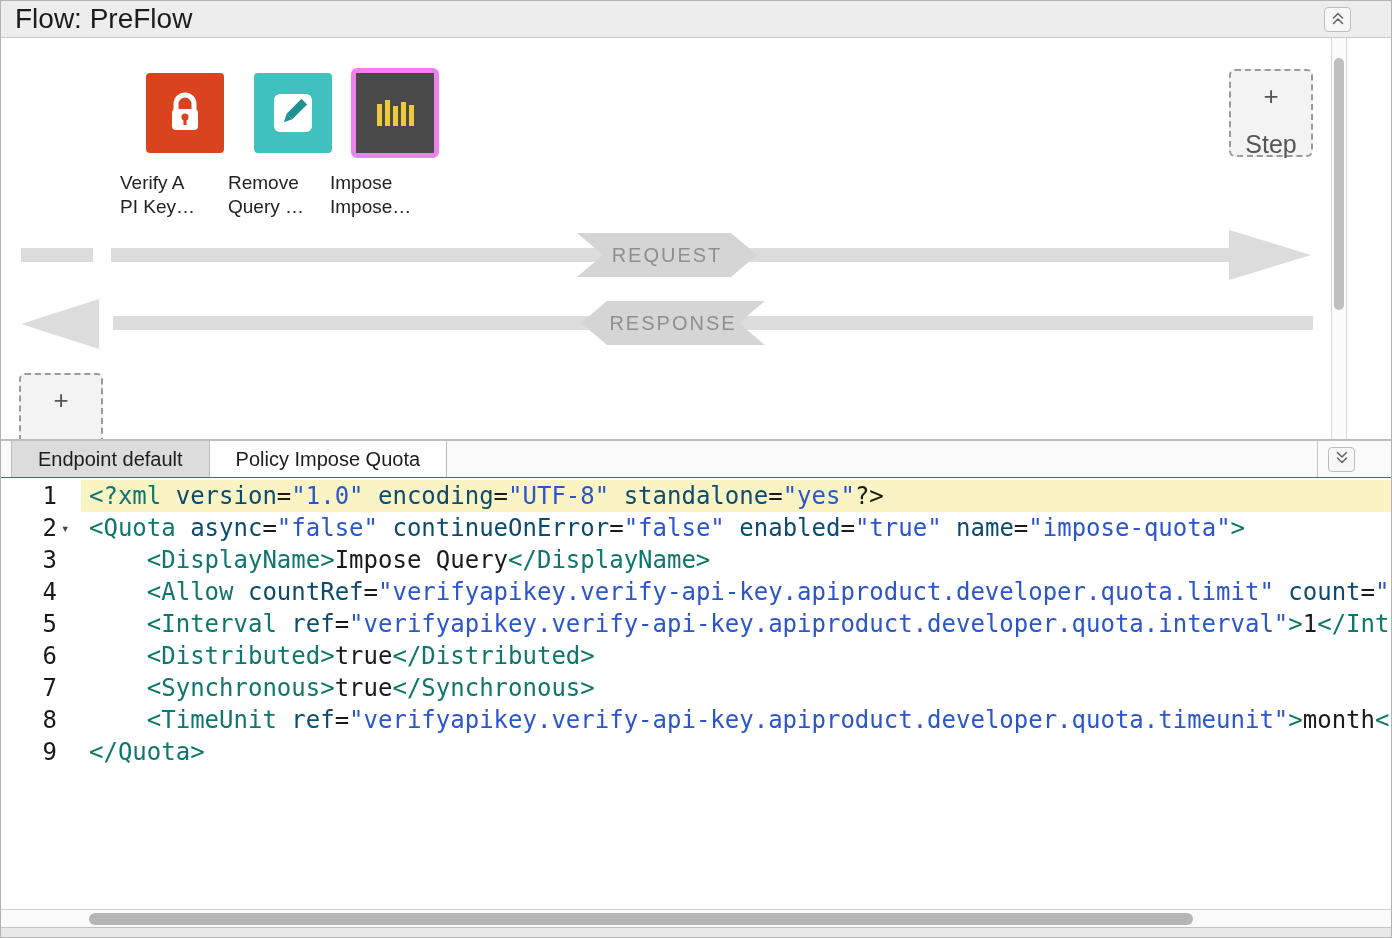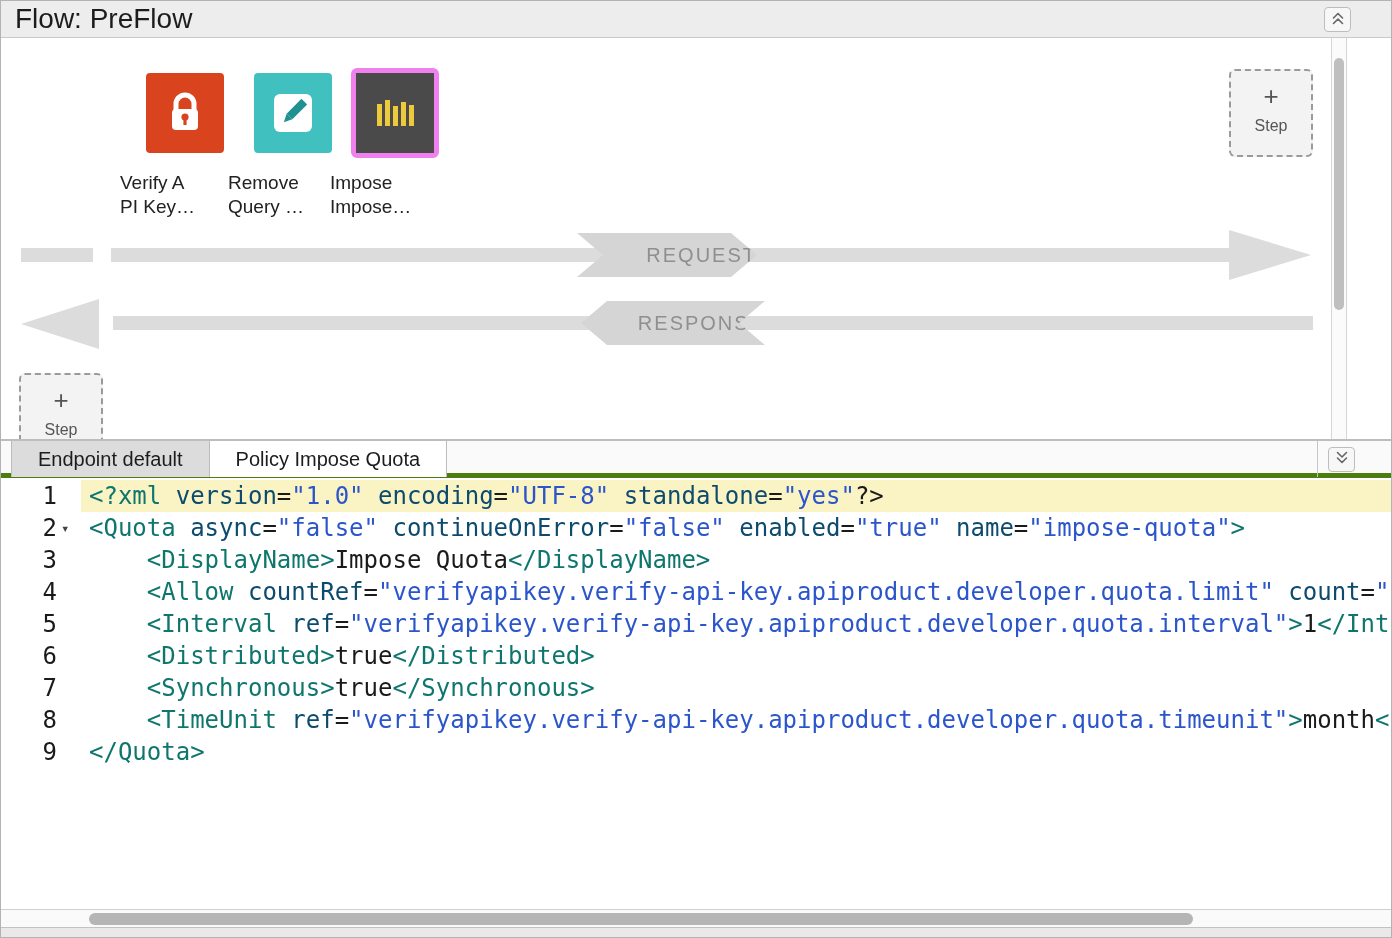--- a/index.html
+++ b/index.html
@@ -18,33 +18,33 @@
   .tile-red { background:#d9441f; }
   .tile-teal { background:#41c0c0; }
   .tile-dark { background:#4a4a4a; }
   .sel-frame { position:absolute; top:30px; width:88px; height:90px; border:5px solid #ef80ee; border-radius:6px; cursor:pointer; }
   .sel-frame .tile { border-radius:0; }
   .plabel { position:absolute; top:133px; width:130px; font-size:19px; line-height:24px; color:#222; text-align:left; }
 
   .flow-bar { position:absolute; height:14px; background:#dcdcdc; }
   .arrow-head-right { position:absolute; width:0; height:0; border-top:25px solid transparent; border-bottom:25px solid transparent; border-left:82px solid #dcdcdc; }
   .arrow-head-left { position:absolute; width:0; height:0; border-top:25px solid transparent; border-bottom:25px solid transparent; border-right:78px solid #dcdcdc; }
-  .flow-label { position:absolute; height:44px; background:#d5d5d5; display:flex; align-items:center; justify-content:flex-end; color:#8f8f8f; font-size:20px; letter-spacing:2px; }
+  .flow-label { position:absolute; height:44px; background:#d5d5d5; display:flex; align-items:center; justify-content:center; color:#8f8f8f; font-size:20px; letter-spacing:2px; }
   .flow-label-right { clip-path:polygon(0 0, calc(100% - 26px) 0, 100% 50%, calc(100% - 26px) 100%, 0 100%, 26px 50%); }
   .flow-label-left { clip-path:polygon(26px 0, 100% 0, calc(100% - 26px) 50%, 100% 100%, 26px 100%, 0 50%); }
 
   .step-btn { position:absolute; width:84px; height:88px; border:2px dashed #9a9a9a; border-radius:6px; background:#f3f3f3; text-align:center; color:#555; cursor:pointer; }
   .step-plus { display:block; font-size:26px; line-height:30px; margin-top:10px; }
-  .step-word { display:block; font-size:16px; line-height:26px; margin-top:2px; }
+  .step-word { display:block; font-size:25px; line-height:26px; margin-top:20px; }
 
   .v-scroll { position:absolute; right:44px; top:37px; width:16px; height:401px; background:#fbfbfb; border-left:1px solid #d6d6d6; border-right:1px solid #d6d6d6; }
   .v-thumb { position:absolute; left:2px; top:20px; width:10px; height:252px; border-radius:6px; background:#bfbfbf; }
 
   
-  .tab-bar { position:absolute; left:0; top:440px; right:0; height:37px; background:#fafafa; border-bottom:5px solid #4d7c0f; display:flex; padding-left:10px; }
+  .tab-bar { position:absolute; left:0; top:440px; right:0; height:37px; background:#fafafa; border-bottom:1px solid #4d7c0f; display:flex; padding-left:10px; }
   .tab { height:36px; line-height:36px; padding:0 26px; font-size:20px; color:#1c1c1c; cursor:pointer; white-space:nowrap; }
   .tab-inactive { background:#dcdcdc; border-left:1px solid #bcbcbc; border-right:1px solid #bcbcbc; }
   .tab-active { background:#fff; border-right:1px solid #bcbcbc; }
   .tab-bar-right { margin-left:auto; width:74px; height:36px; border-left:1px solid #c6c6c6; display:flex; align-items:center; }
   .tab-bar-right .collapse-btn { position:static; margin-left:10px; }
 
   .editor-body { position:absolute; left:0; top:477px; right:0; bottom:28px; background:#fff; overflow:hidden; padding-top:2px; }
   .code-row { display:flex; height:32px; font-family:"DejaVu Sans Mono", monospace; font-size:24px; line-height:32px; }
   .gutter { position:relative; width:80px; flex:none; background:#fff; z-index:2; }
   .gutter .num { position:absolute; right:24px; top:0; color:#1a1a1a; }
@@ -187,21 +187,21 @@
         <div class="gutter">
           <span class="num">2</span>
           <span class="fold">▾</span>
         </div>
         <div class="code"><span class="tk-tag">&lt;Quota </span><span class="tk-attr">async</span><span class="tk-pun">=</span><span class="tk-str">"false"</span><span class="tk-txt"> </span><span class="tk-attr">continueOnError</span><span class="tk-pun">=</span><span class="tk-str">"false"</span><span class="tk-txt"> </span><span class="tk-attr">enabled</span><span class="tk-pun">=</span><span class="tk-str">"true"</span><span class="tk-txt"> </span><span class="tk-attr">name</span><span class="tk-pun">=</span><span class="tk-str">"impose-quota"</span><span class="tk-tag">&gt;</span></div>
       </div>
       <div class="code-row">
         <div class="gutter">
           <span class="num">3</span>
         </div>
-        <div class="code"><span class="tk-txt">    </span><span class="tk-tag">&lt;DisplayName&gt;</span><span class="tk-txt">Impose Quota</span><span class="tk-tag">&lt;/DisplayName&gt;</span></div>
+        <div class="code"><span class="tk-txt">    </span><span class="tk-tag">&lt;DisplayName&gt;</span><span class="tk-txt">Impose Query</span><span class="tk-tag">&lt;/DisplayName&gt;</span></div>
       </div>
       <div class="code-row">
         <div class="gutter">
           <span class="num">4</span>
         </div>
         <div class="code"><span class="tk-txt">    </span><span class="tk-tag">&lt;Allow </span><span class="tk-attr">countRef</span><span class="tk-pun">=</span><span class="tk-str">"verifyapikey.verify-api-key.apiproduct.developer.quota.limit"</span><span class="tk-txt"> </span><span class="tk-attr">count</span><span class="tk-pun">=</span><span class="tk-str">"2000"</span></div>
       </div>
       <div class="code-row">
         <div class="gutter">
           <span class="num">5</span>

